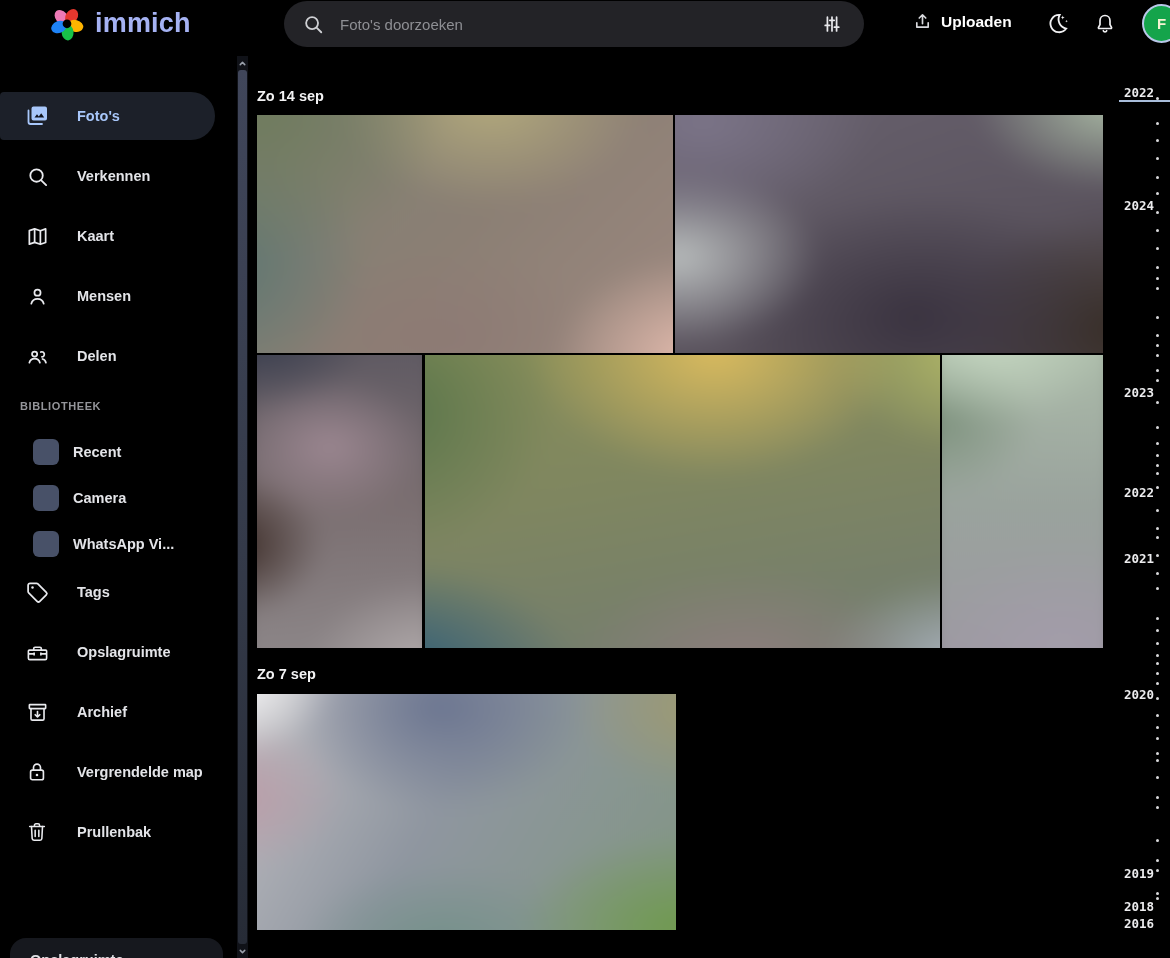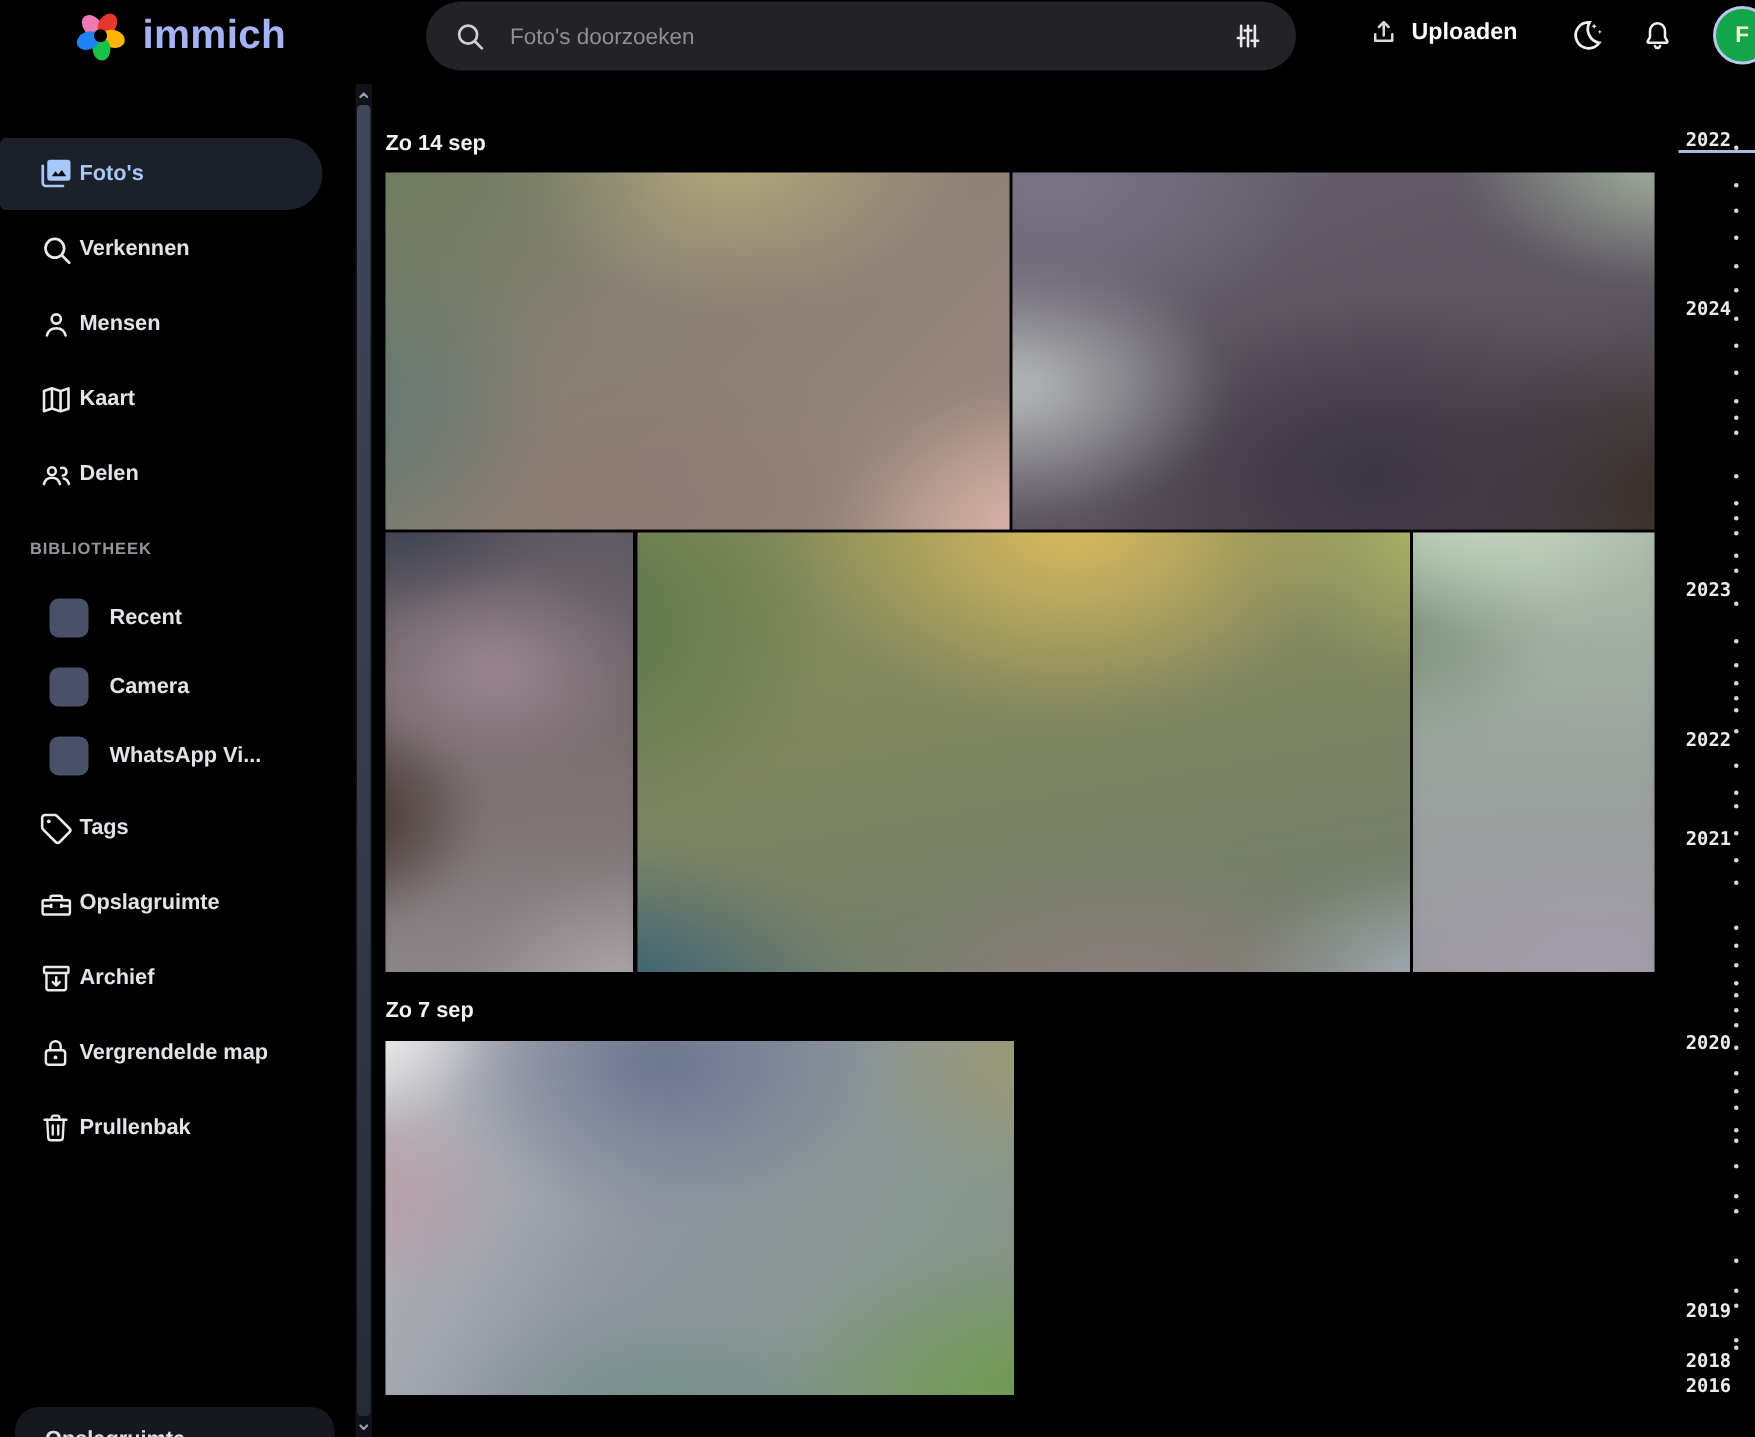--- a/index.html
+++ b/index.html
@@ -16,21 +16,21 @@
   .search-input::placeholder { color:#8e8f94; }
   .filter-btn { width:36px; height:36px; border:none; background:transparent; color:#e8e8ec; display:flex; align-items:center; justify-content:center; cursor:pointer; border-radius:50%; }
   .upload-btn { position:absolute; left:878px; top:11px; display:flex; align-items:center; gap:8px; background:transparent; border:none; color:#fff; font-size:15.5px; font-weight:600; font-family:"Liberation Sans",sans-serif; cursor:pointer; }
   .icon-btn { position:absolute; top:9px; width:30px; height:30px; background:transparent; border:none; color:#f0f0f2; display:flex; align-items:center; justify-content:center; cursor:pointer; }
   .theme-btn { left:1008px; }
   .bell-btn { left:1056px; }
   .avatar { position:absolute; left:1108px; top:4px; width:39px; height:39px; border-radius:50%; background:#14a44b; border:2px solid #b9c7e8; color:#f6f3d2; font-size:15px; font-weight:600; display:flex; align-items:center; justify-content:center; cursor:pointer; }
 
   
   .sidebar { position:absolute; top:56px; left:0; width:233px; bottom:0; padding-top:34px; z-index:4; }
-  .side-item { height:48px; margin:2px 18px 2px 0; border-radius:4px 24px 24px 4px; display:flex; align-items:center; gap:4px; padding-left:25px; font-size:14.5px; font-weight:600; color:#e3e4e8; cursor:pointer; position:relative; }
+  .side-item { height:48px; margin:2px 18px 12px 0; border-radius:4px 24px 24px 4px; display:flex; align-items:center; gap:28px; padding-left:25px; font-size:14.5px; font-weight:600; color:#e3e4e8; cursor:pointer; position:relative; }
   .side-item .ic { width:24px; height:24px; flex:none; display:flex; align-items:center; justify-content:center; color:#e9eaee; }
   .side-item.active { background:#1c2029; color:#a8c7fa; }
   .side-item.active .ic { color:#a8c7fa; }
   .section-label { margin:20px 0 18px 20px; font-size:11px; font-weight:600; letter-spacing:.6px; color:#94959a; }
   .chev { position:absolute; left:3px; top:17px; color:#a5a6ab; }
   .album-sub { height:44px; margin:2px 18px 2px 0; border-radius:0 22px 22px 0; display:flex; align-items:center; gap:14px; padding-left:33px; font-size:14.5px; font-weight:600; color:#e3e4e8; cursor:pointer; }
   .album-thumb { width:26px; height:26px; border-radius:6px; background:#485168; flex:none; }
   .storage-panel { position:absolute; left:10px; top:882px; width:213px; height:60px; background:#16181e; border-radius:16px; padding:14px 0 0 20px; font-size:14.5px; font-weight:600; color:#dfe0e4; }
 
   
@@ -147,36 +147,36 @@
       <svg width="23" height="23" viewBox="0 0 24 24" fill="none" stroke="currentColor" stroke-width="1.9" stroke-linecap="round">
           <circle cx="11" cy="11" r="6.5"></circle>
           <path d="M16.2 16.2L21 21"></path>
         </svg>
     </span>
     <span>Verkennen</span>
   </div>
 
   <div class="side-item">
     <span class="ic">
+      <svg width="23" height="23" viewBox="0 0 24 24" fill="none" stroke="currentColor" stroke-width="1.8" stroke-linejoin="round">
+          <path d="M9 4 3.5 5.9v14.1L9 18.1l6 2 5.5-1.9V4.1L15 6 9 4z"></path>
+          <path d="M9 4v14.1M15 6v14.1"></path>
+        </svg>
+    </span>
+    <span>Kaart</span>
+  </div>
+
+  <div class="side-item">
+    <span class="ic">
       <svg width="23" height="23" viewBox="0 0 24 24" fill="none" stroke="currentColor" stroke-width="1.8" stroke-linecap="round">
           <circle cx="12" cy="8" r="3.2"></circle>
           <path d="M5.5 19.5c.8-3.2 3.4-5.1 6.5-5.1s5.7 1.9 6.5 5.1"></path>
         </svg>
     </span>
     <span>Mensen</span>
-  </div>
-
-  <div class="side-item">
-    <span class="ic">
-      <svg width="23" height="23" viewBox="0 0 24 24" fill="none" stroke="currentColor" stroke-width="1.8" stroke-linejoin="round">
-          <path d="M9 4 3.5 5.9v14.1L9 18.1l6 2 5.5-1.9V4.1L15 6 9 4z"></path>
-          <path d="M9 4v14.1M15 6v14.1"></path>
-        </svg>
-    </span>
-    <span>Kaart</span>
   </div>
 
   <div class="side-item">
     <span class="ic">
       <svg width="23" height="23" viewBox="0 0 24 24" fill="none" stroke="currentColor" stroke-width="1.8" stroke-linecap="round">
           <circle cx="9" cy="9.5" r="2.7"></circle>
           <path d="M3.5 18.5c.6-2.7 2.8-4.4 5.5-4.4s4.9 1.7 5.5 4.4"></path>
           <path d="M15.4 7.3a2.7 2.7 0 1 1 1.2 5.2M17.2 14.6c2 .5 3.2 2 3.6 3.9"></path>
         </svg>
     </span>

